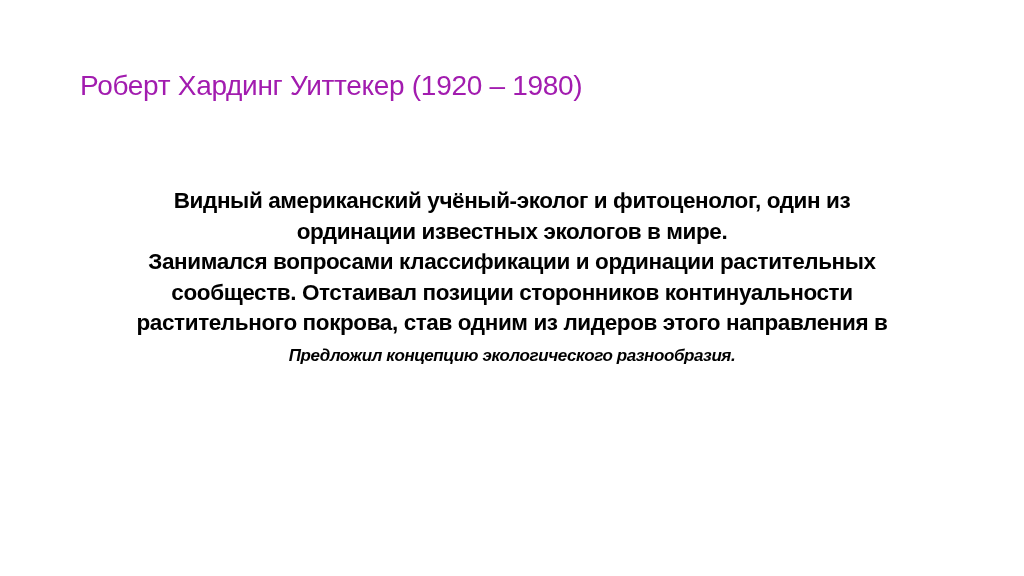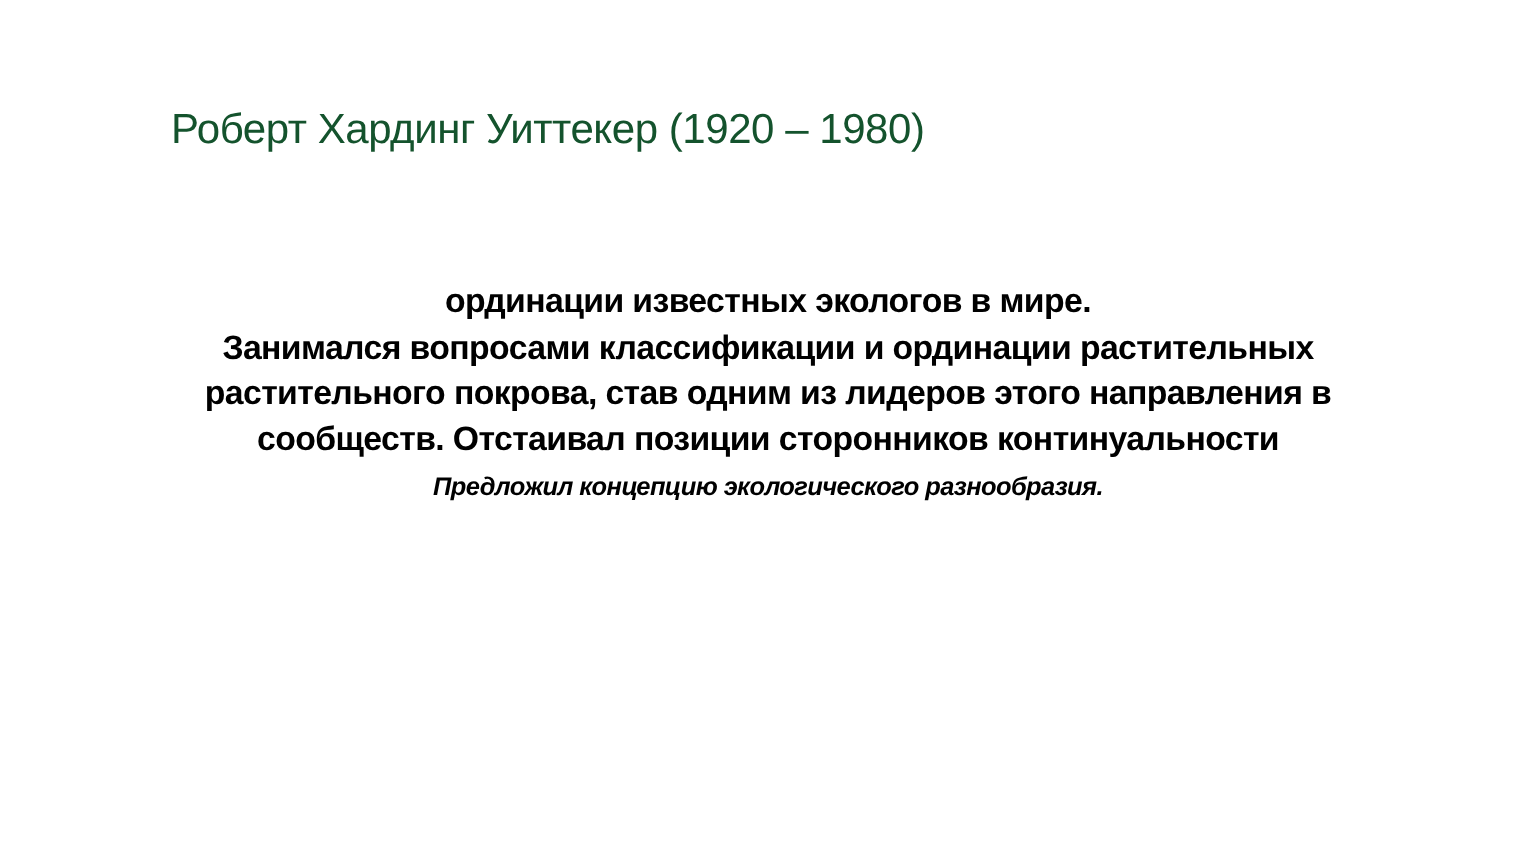--- a/index.html
+++ b/index.html
@@ -14,24 +14,23 @@
     background: #ffffff;
     overflow: hidden;
     font-family: "Liberation Sans", sans-serif;
   }
   .slide-title {
     position: absolute;
     left: 80px;
     top: 70px;
     font-size: 28px;
     font-weight: 400;
-    color: #14532d;
+    color: #a21caf;
     letter-spacing: -0.3px;
     white-space: nowrap;
-    margin-left: 34px;
   }
   .body-block {
     position: absolute;
     left: 0;
     right: 0;
     top: 186px;
     text-align: center;
     color: #000000;
   }
   .body-line {
@@ -51,20 +50,21 @@
   }
 </style>
 </head>
 <body>
 
 <div class="slide">
 
   <div class="slide-title">Роберт Хардинг Уиттекер (1920 – 1980)</div>
 
   <div class="body-block">
+    <div class="body-line">Видный американский учёный-эколог и фитоценолог, один из</div>
     <div class="body-line">ординации известных экологов в мире.</div>
     <div class="body-line">Занимался вопросами классификации и ординации растительных</div>
+    <div class="body-line">сообществ. Отстаивал позиции сторонников континуальности</div>
     <div class="body-line">растительного покрова, став одним из лидеров этого направления в</div>
-    <div class="body-line">сообществ. Отстаивал позиции сторонников континуальности</div>
     <div class="emphasis-line">Предложил концепцию экологического разнообразия.</div>
   </div>
 
 </div>
 
 </body></html>

